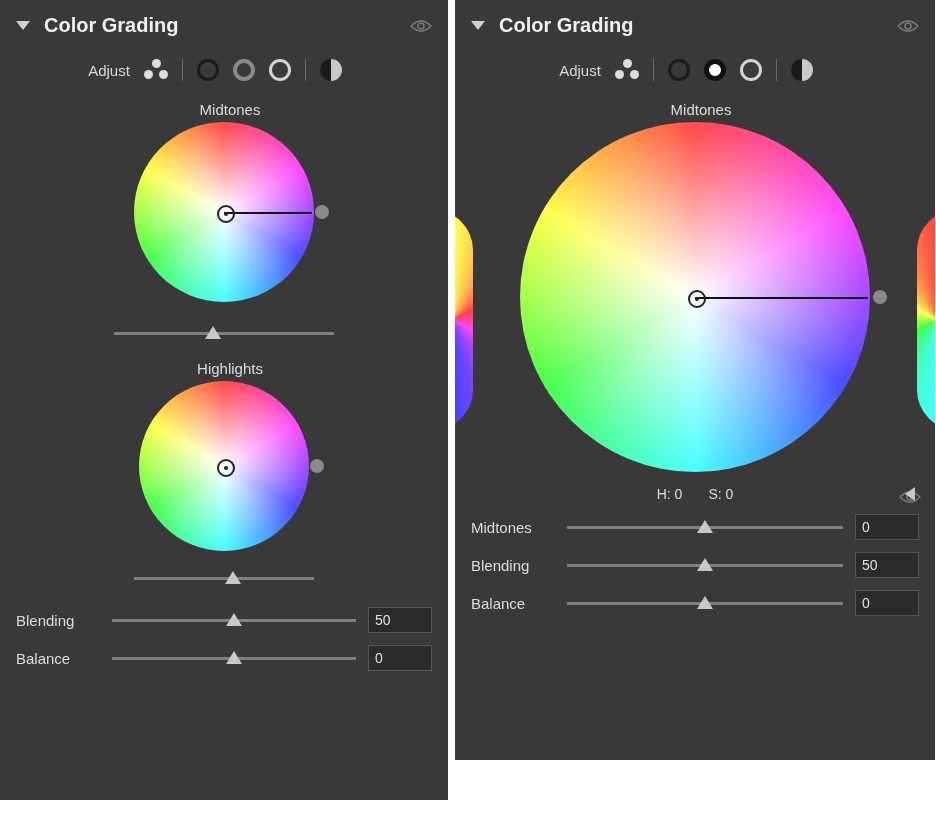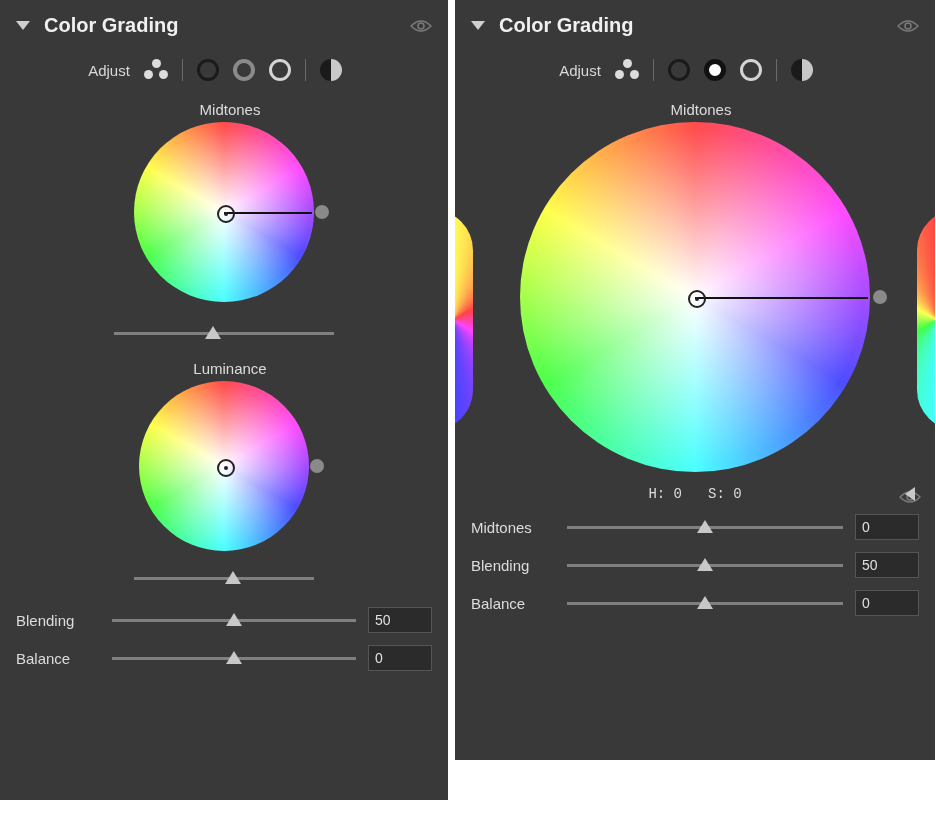--- a/index.html
+++ b/index.html
@@ -39,21 +39,21 @@
   .wheel .hdl{position:absolute;width:14px;height:14px;border-radius:50%;background:#8a8a8a;margin:-7px 0 0 -7px;}
   .slider{position:relative;height:18px;display:flex;align-items:center;}
   .slider .track{height:3px;background:#808080;flex:1;}
   .slider .knob{position:absolute;top:2px;width:0;height:0;border-left:8px solid transparent;border-right:8px solid transparent;border-bottom:13px solid #c8c8c8;margin-left:-8px;}
   .two{display:flex;justify-content:space-between;padding:0 14px;}
   .col{display:flex;flex-direction:column;align-items:center;flex:1;}
   .prm{display:flex;align-items:center;padding:6px 16px;gap:12px;}
   .prm .plab{width:84px;font-size:15px;color:#dcdcdc;}
   .prm .slider{flex:1;}
   .valbox{width:56px;height:24px;background:#2b2b2b;border:1px solid #555;color:#e0e0e0;font-size:14px;display:flex;align-items:center;padding-left:6px;}
-  .hs{display:flex;justify-content:center;align-items:center;gap:26px;color:#dcdcdc;font-size:14px;padding:14px 0 6px 0;position:relative;font-family:Liberation Mono, monospace;}
+  .hs{display:flex;justify-content:center;align-items:center;gap:26px;color:#dcdcdc;font-size:14px;padding:14px 0 6px 0;position:relative;}
   .hs .tri-r{position:absolute;right:20px;width:0;height:0;border-top:7px solid transparent;border-bottom:7px solid transparent;border-right:10px solid #c8c8c8;cursor:pointer;}
   .eye2{position:absolute;right:14px;top:490px;}
   
   .peek{position:absolute;width:40px;height:220px;top:210px;}
   .peek.l{left:-22px;border-radius:0 110px 110px 0;background:radial-gradient(circle at -80px 110px,#fff 0,rgba(255,255,255,0) 50%),conic-gradient(from 0deg,#ff5,#f44,#f4f,#44f,#4ff,#4f4,#ff5);} 
   .peek.r{right:-22px;border-radius:110px 0 0 110px;background:radial-gradient(circle at 120px 110px,#fff 0,rgba(255,255,255,0) 50%),conic-gradient(from 180deg,#4ff,#4f4,#ff5,#f44,#f4f,#44f,#4ff);} 
 </style>
 </head>
 <body>
 <div class="stage">
@@ -103,21 +103,21 @@
       <div class="hdl" style="left:188px;top:90px;"></div>
     </div>
     <div class="slider" style="width:220px;margin-top:22px;">
       <div class="track"></div>
           <div class="knob" style="left:45%;"></div>
     </div>
   </div>
 
   <div class="two" style="margin-top:8px;">
     <div class="col">
-      <div class="wlabel">Luminance</div>
+      <div class="wlabel">Highlights</div>
       <div class="wheel" style="width:170px;height:170px;">
         <div class="ctr"></div>
         <div class="hdl" style="left:178px;top:85px;"></div>
       </div>
       <div class="slider" style="width:180px;margin-top:18px;">
         <div class="track"></div>
             <div class="knob" style="left:55%;"></div>
       </div>
     </div>
   </div>

